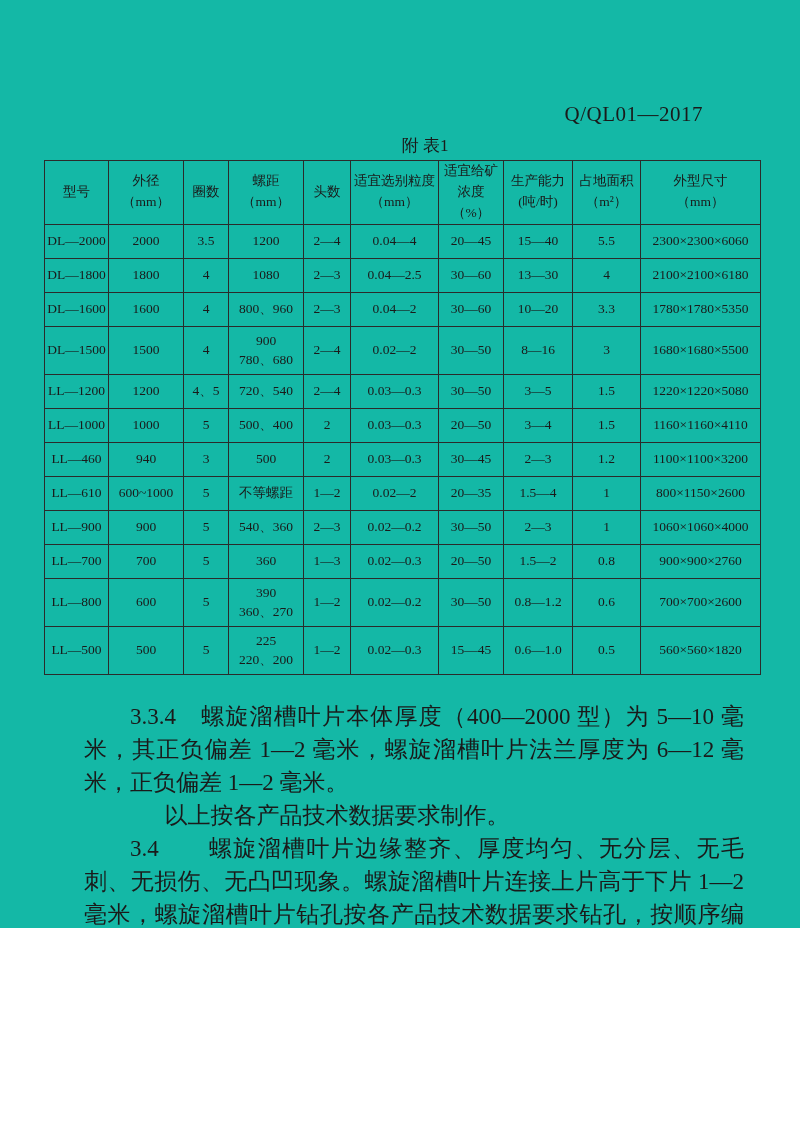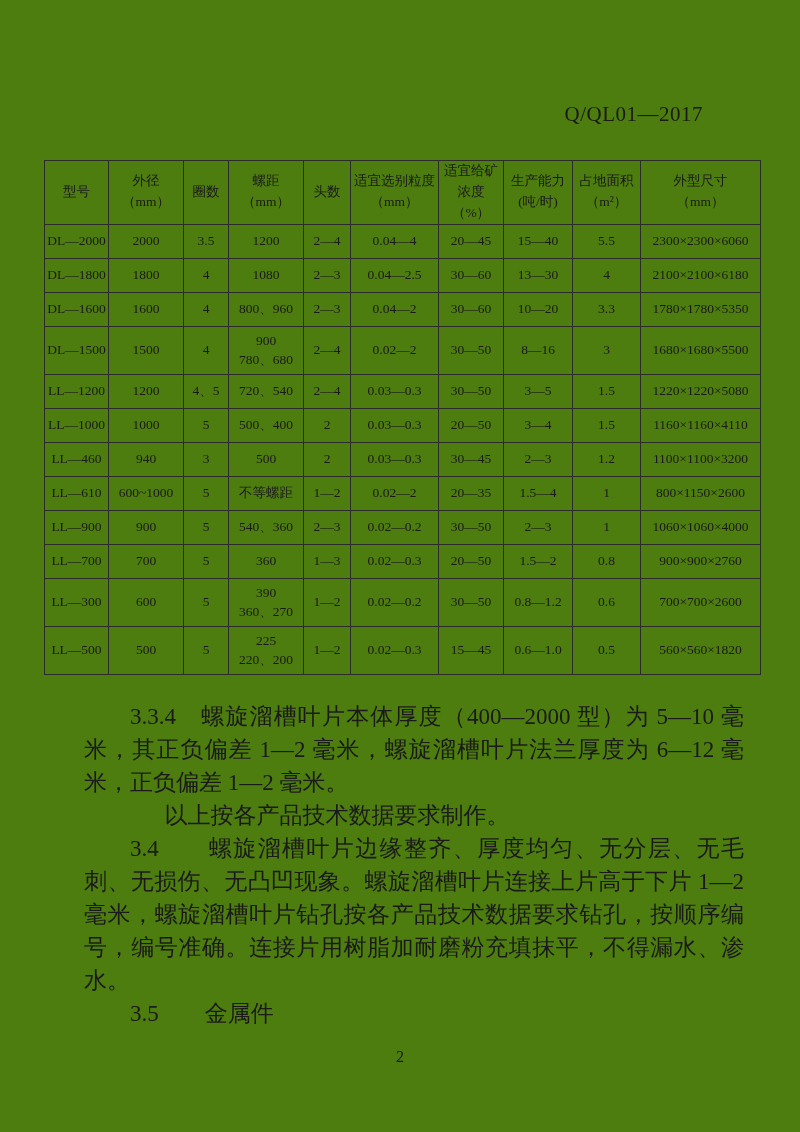--- a/index.html
+++ b/index.html
@@ -1,20 +1,20 @@
 <!DOCTYPE html>
 <html><head>
 <meta charset="utf-8">
 <style>
   html, body { margin: 0; padding: 0; background: #ffffff; }
   .page {
     position: relative;
     width: 800px;
-    height: 1132px;
-    background: #4d7c0f;
+    height: 928px;
+    background: #14b8a6;
     font-family: "Liberation Serif", "DejaVu Serif", serif;
     color: #1a1a1a;
     overflow: hidden;
   }
   .doc-number {
     position: absolute;
     top: 102px;
     right: 97px;
     font-size: 21px;
     letter-spacing: 0.5px;
@@ -71,20 +71,21 @@
     font-size: 16px;
   }
 </style>
 </head>
 <body>
 
 <div class="page">
 
   <div class="doc-number">Q/QL01—2017</div>
 
+  <div class="table-caption">附 表1</div>
 
   <table class="spec-table">
     <colgroup>
       <col style="width:64px">
       <col style="width:75px">
       <col style="width:45px">
       <col style="width:75px">
       <col style="width:47px">
       <col style="width:88px">
       <col style="width:65px">
@@ -229,21 +230,21 @@
           <td>5</td>
           <td>360</td>
           <td>1—3</td>
           <td>0.02—0.3</td>
           <td>20—50</td>
           <td>1.5—2</td>
           <td>0.8</td>
           <td>900×900×2760</td>
         </tr>
         <tr class="tall">
-          <td>LL—300</td>
+          <td>LL—800</td>
           <td>600</td>
           <td>5</td>
           <td>390
 360、270</td>
           <td>1—2</td>
           <td>0.02—0.2</td>
           <td>30—50</td>
           <td>0.8—1.2</td>
           <td>0.6</td>
           <td>700×700×2600</td>

